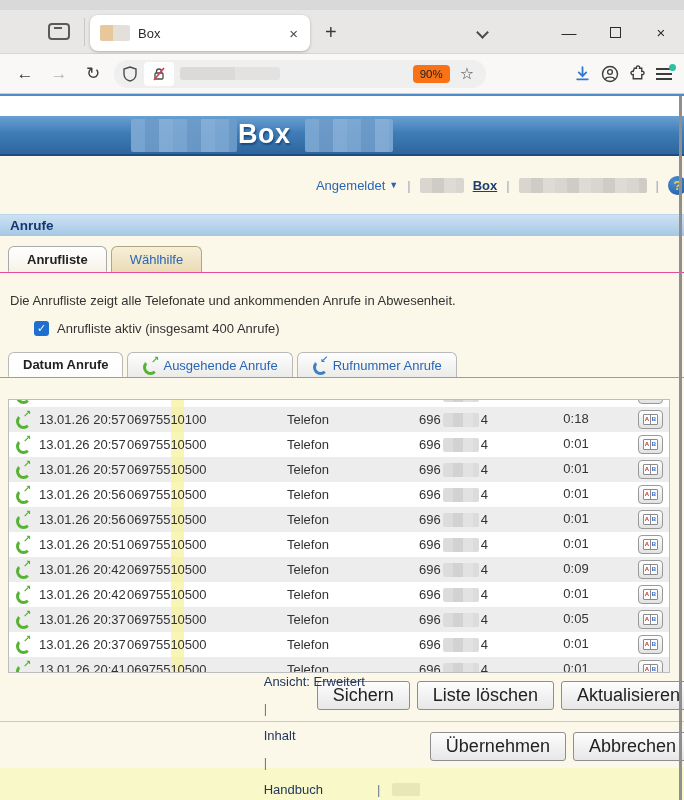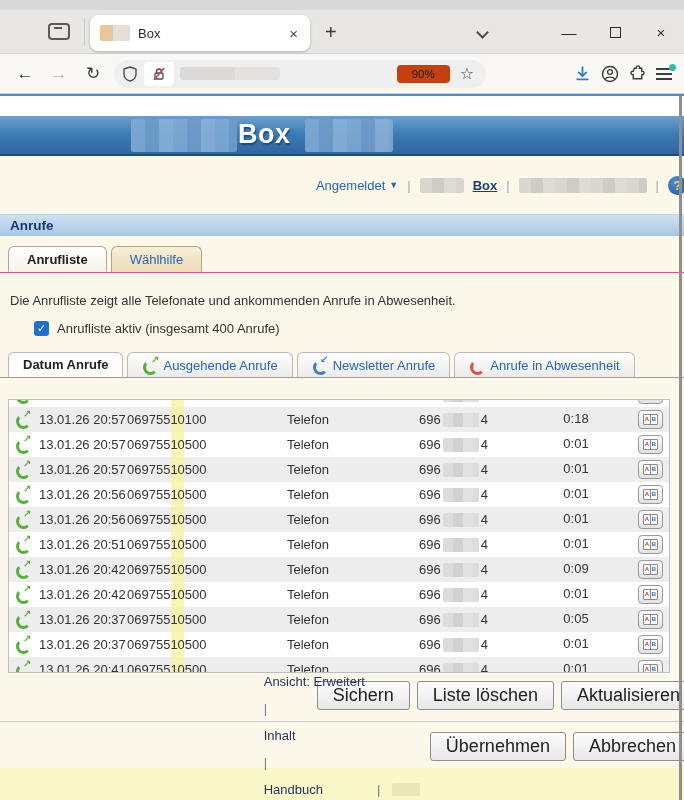--- a/index.html
+++ b/index.html
@@ -23,21 +23,21 @@
   .wincontrols { position:absolute; right:0; top:0; height:44px; display:flex; align-items:center; }
   .winbtn { width:46px; text-align:center; font-size:15px; color:#2b2b2b; }
   .winmax { display:inline-block; width:11px; height:11px; border:1.5px solid #2b2b2b; }
 
   .toolbar { position:relative; height:40px; background:#f9f8f7; border-bottom:1px solid #cfcecd; display:flex; align-items:center; }
   .navico { font-size:17px; color:#3c3c3c; width:34px; text-align:center; }
   .navico.dis { color:#b9b7b6; }
   .urlbar { position:relative; margin-left:4px; width:372px; height:28px; background:#f0eff0; border-radius:14px; display:flex; align-items:center; padding:0 8px; gap:6px; }
   .lockchip { width:30px; height:24px; background:#fff; border-radius:4px; display:flex; align-items:center; justify-content:center; }
   .urlblur { width:100px; height:13px; border-radius:3px; background:linear-gradient(90deg,#dcdad8 0 55%,#e4e2e0 55% 100%); }
-  .zoomchip { margin-left:auto; background:#c2410c; border-radius:4px; font-size:11.5px; color:#222; padding:3px 15px; }
+  .zoomchip { margin-left:auto; background:#f97316; border-radius:4px; font-size:11.5px; color:#222; padding:3px 7px; }
   .star { font-size:16px; color:#4c4c4c; padding:0 4px; }
   .tbright { margin-left:auto; display:flex; align-items:center; gap:10px; padding-right:12px; }
   .hamb { position:relative; width:16px; height:12px; }
   .hamb i { position:absolute; left:0; width:16px; height:2px; background:#3c3c3c; }
   .hamb i:nth-child(1){top:0}.hamb i:nth-child(2){top:5px}.hamb i:nth-child(3){top:10px}
   .hamb .dot { position:absolute; right:-4px; top:-4px; width:7px; height:7px; border-radius:50%; background:#2ac3a2; }
 
   .blueline { height:2px; background:#4f8cc7; }
 
   
@@ -229,25 +229,21 @@
       <div class="ctab">
         <span class="ph" style="--pc: #55b233;">
           <span class="arr">↗</span>
         </span>
         <span>Ausgehende Anrufe</span>
       </div>
       <div class="ctab">
         <span class="ph" style="--pc: #3d7fc4;">
           <span class="arr">↙</span>
         </span>
-        <span>Newsletter Anrufe</span>
-      </div>
-      <div class="ctab">
-        <span class="ph" style="--pc: #e05048;"></span>
-        <span>Anrufe in Abwesenheit</span>
+        <span>Rufnummer Anrufe</span>
       </div>
     </div>
 
   <div class="tableblock">
     <div class="rows">
       <div class="hlstripe"></div>
       <div class="ptop">
           <div class="crow">
             <div class="c-icon">
               <span class="ph" style="--pc: #55b233;"></span>

